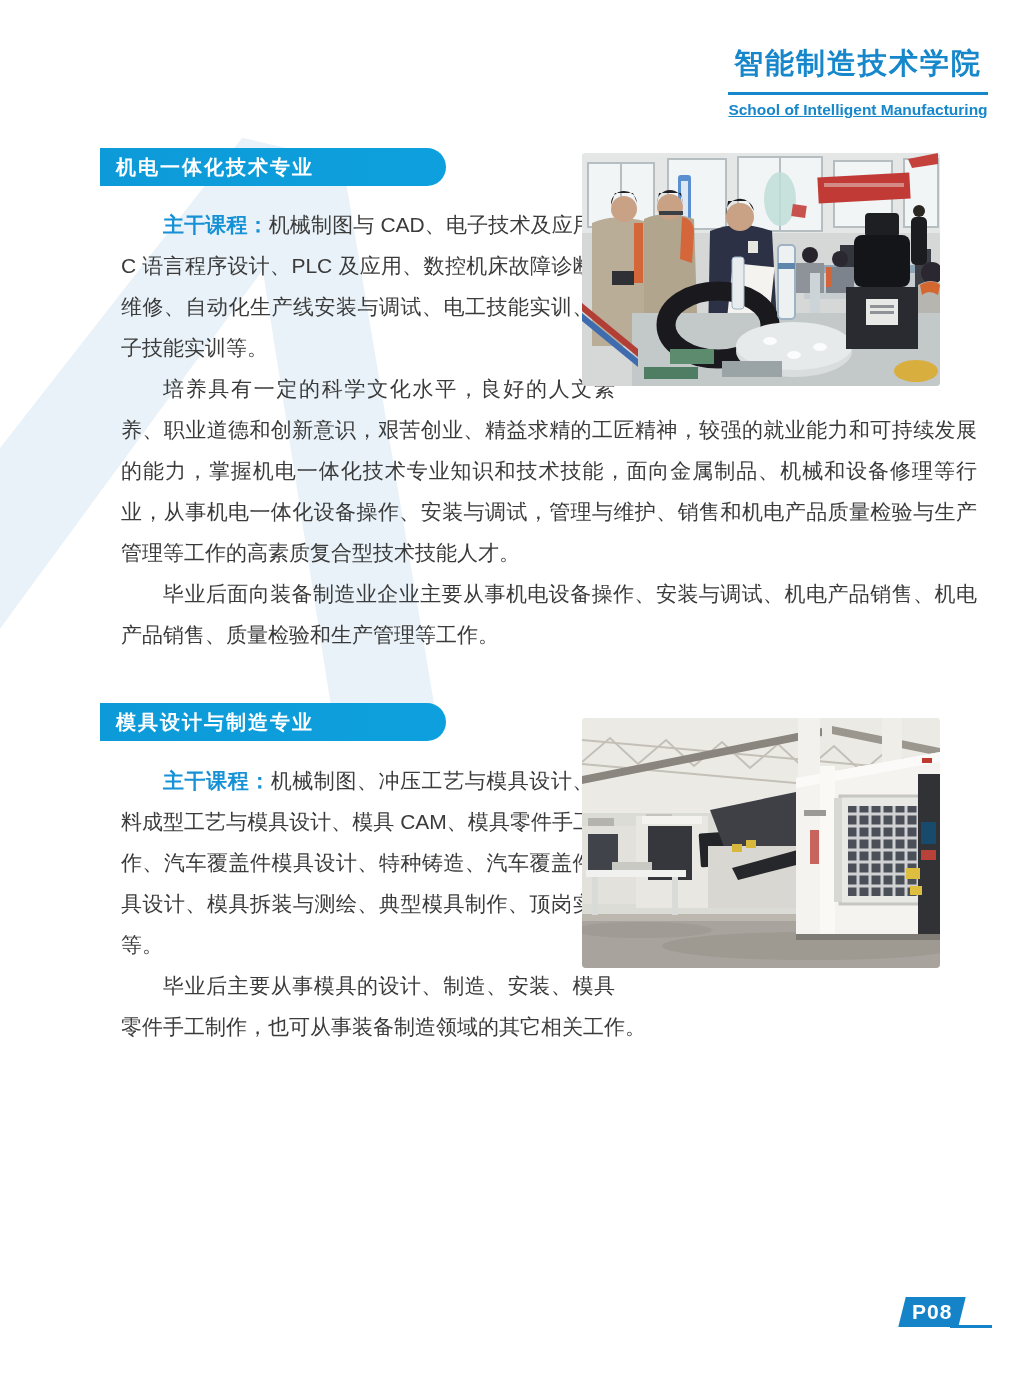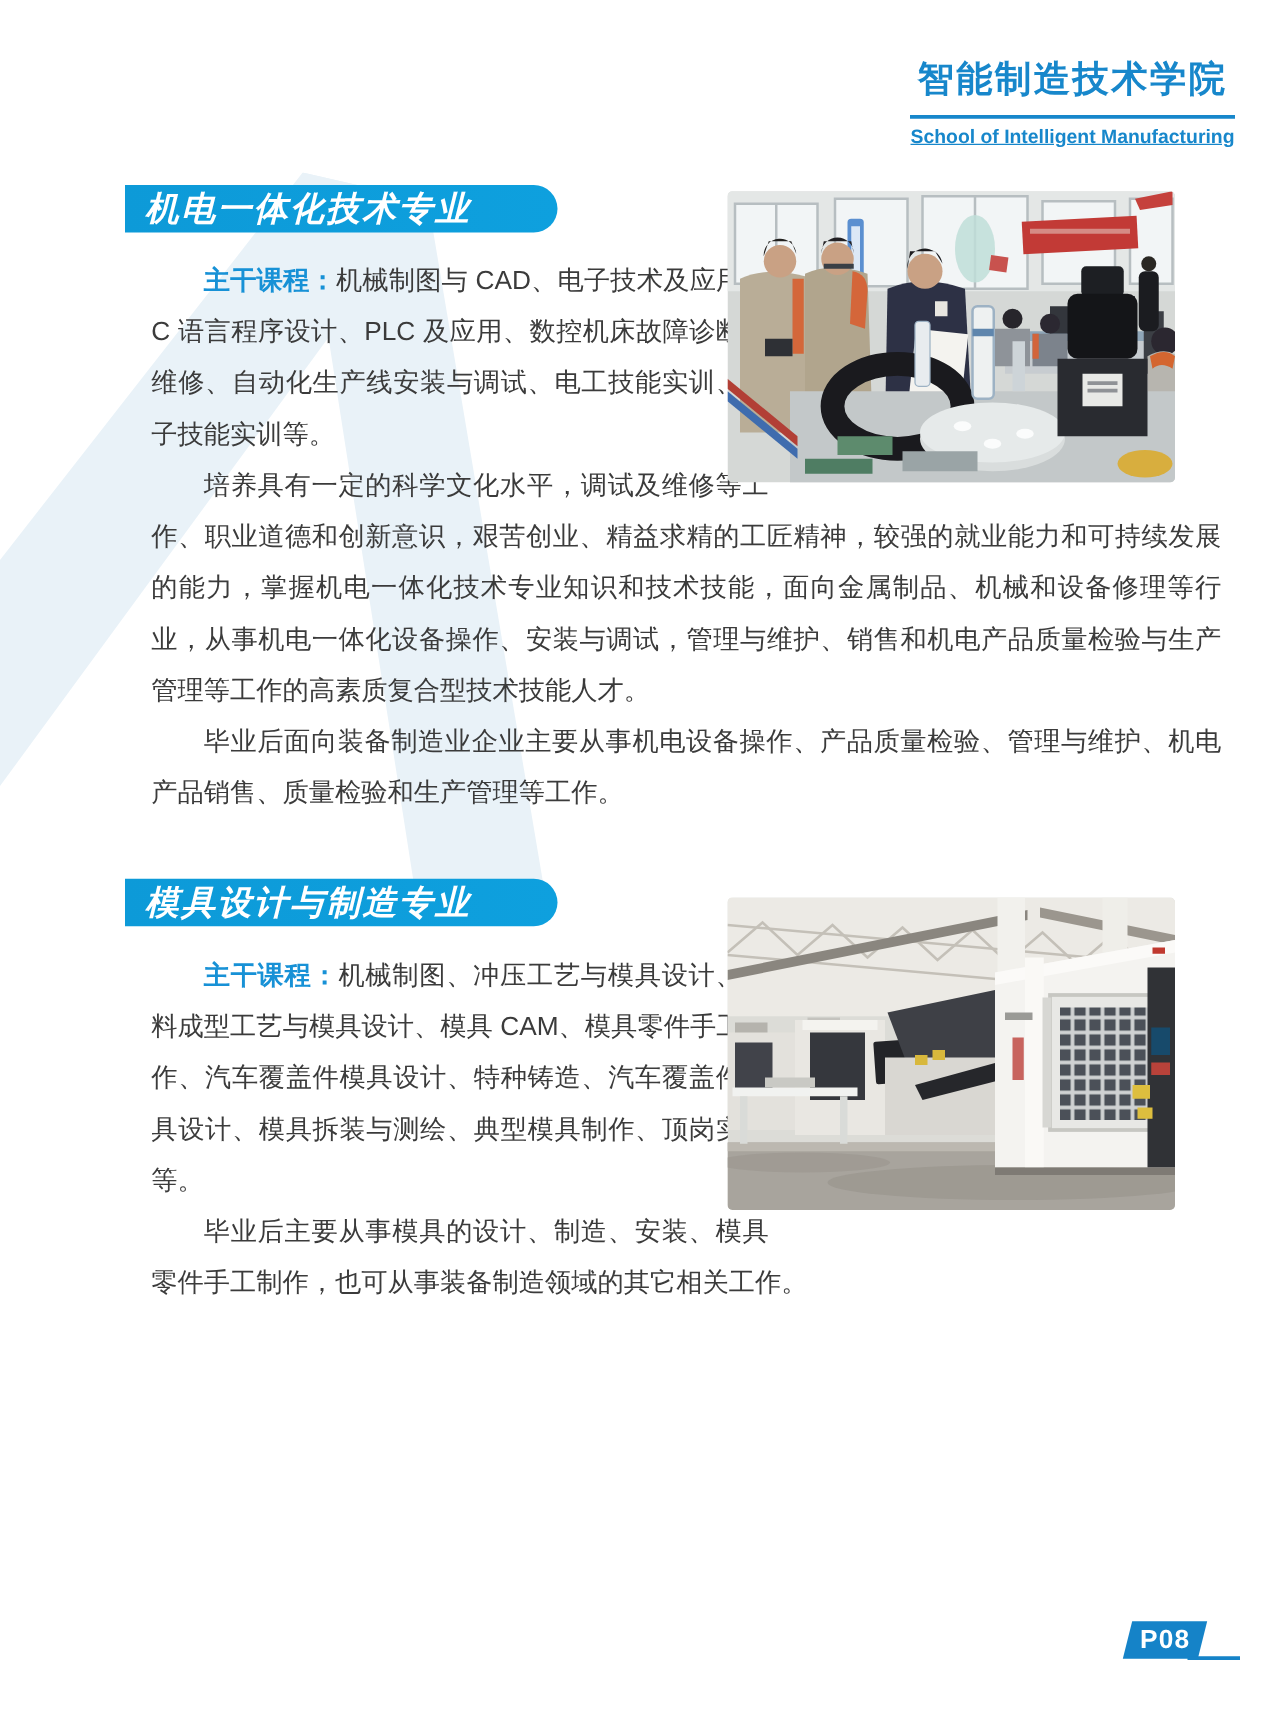--- a/index.html
+++ b/index.html
@@ -20,22 +20,22 @@
   .watermark{position:absolute;left:-12px;top:138px;width:600px;height:590px;color:var(--watermark-blue);z-index:0;}
   
   .school-header{position:absolute;top:44px;right:54px;width:264px;text-align:center;z-index:2;}
   .school-title-zh{font-size:29px;font-weight:bold;color:var(--header-blue);letter-spacing:2px;white-space:nowrap;}
   .header-divider{margin:8px 2px 0 2px;border-top:3px solid var(--header-blue);height:0;}
   .school-title-en{margin-top:6px;font-size:15.5px;font-weight:bold;color:var(--header-blue);white-space:nowrap;text-decoration:underline;}
   
   .section-banner{
     position:absolute;left:100px;width:346px;height:38px;box-sizing:border-box;
     background:linear-gradient(90deg,var(--banner-blue),#0ea0de);
-    border-radius:0 19px 19px 0;color:#fff;font-size:27px;font-weight:bold;
-    line-height:38px;padding-left:16px;letter-spacing:2px;z-index:2;white-space:nowrap;font-style:italic;
+    border-radius:0 19px 19px 0;color:#fff;font-size:20px;font-weight:bold;
+    line-height:38px;padding-left:16px;letter-spacing:2px;z-index:2;white-space:nowrap;
   }
   .banner-1{top:148px;}
   .banner-2{top:703px;}
   
   .photo{position:absolute;left:582px;z-index:2;border-radius:4px;overflow:hidden;display:block;}
   .photo-1{top:153px;width:358px;height:233px;}
   .photo-2{top:718px;width:358px;height:250px;}
   
   .section-text{
     position:absolute;left:85px;width:856px;z-index:1;
@@ -153,22 +153,22 @@
       <rect x="140" y="208" width="60" height="16" fill="#9aa4a6"></rect>
       <polygon points="0,150 56,196 56,204 0,158" fill="#b23f36"></polygon>
       <polygon points="0,160 56,206 56,214 0,168" fill="#3f6cae"></polygon>
       <ellipse cx="334" cy="218" rx="22" ry="11" fill="#d8ae3e"></ellipse>
     </g>
   </svg>
 
   <div class="section-text text-1">
     <div class="float-spacer spacer-1"></div>
     <p><span class="courses-label">主干课程：</span><span>机械制图与 CAD、电子技术及应用、C 语言程序设计、PLC 及应用、数控机床故障诊断与维修、自动化生产线安装与调试、电工技能实训、电子技能实训等。</span></p>
-    <p>培养具有一定的科学文化水平，调试及维修等工作、职业道德和创新意识，艰苦创业、精益求精的工匠精神，较强的就业能力和可持续发展的能力，掌握机电一体化技术专业知识和技术技能，面向金属制品、机械和设备修理等行业，从事机电一体化设备操作、安装与调试，管理与维护、销售和机电产品质量检验与生产管理等工作的高素质复合型技术技能人才。</p>
-    <p>毕业后面向装备制造业企业主要从事机电设备操作、产品质量检验、管理与维护、机电产品销售、质量检验和生产管理等工作。</p>
+    <p>培养具有一定的科学文化水平，良好的人文素养、职业道德和创新意识，艰苦创业、精益求精的工匠精神，较强的就业能力和可持续发展的能力，掌握机电一体化技术专业知识和技术技能，面向金属制品、机械和设备修理等行业，从事机电一体化设备操作、安装与调试，管理与维护、销售和机电产品质量检验与生产管理等工作的高素质复合型技术技能人才。</p>
+    <p>毕业后面向装备制造业企业主要从事机电设备操作、安装与调试、机电产品销售、机电产品销售、质量检验和生产管理等工作。</p>
   </div>
 
   <div class="section-banner banner-2">模具设计与制造专业</div>
 
   <svg class="photo photo-2" viewBox="0 0 358 250" preserveAspectRatio="none" aria-hidden="true">
     <defs>
       <pattern id="gridp" width="12" height="12" patternUnits="userSpaceOnUse">
         <rect width="12" height="12" fill="#cfd1d2"></rect>
         <rect x="1.5" y="1.5" width="9" height="9" fill="#4b5058"></rect>
       </pattern>

